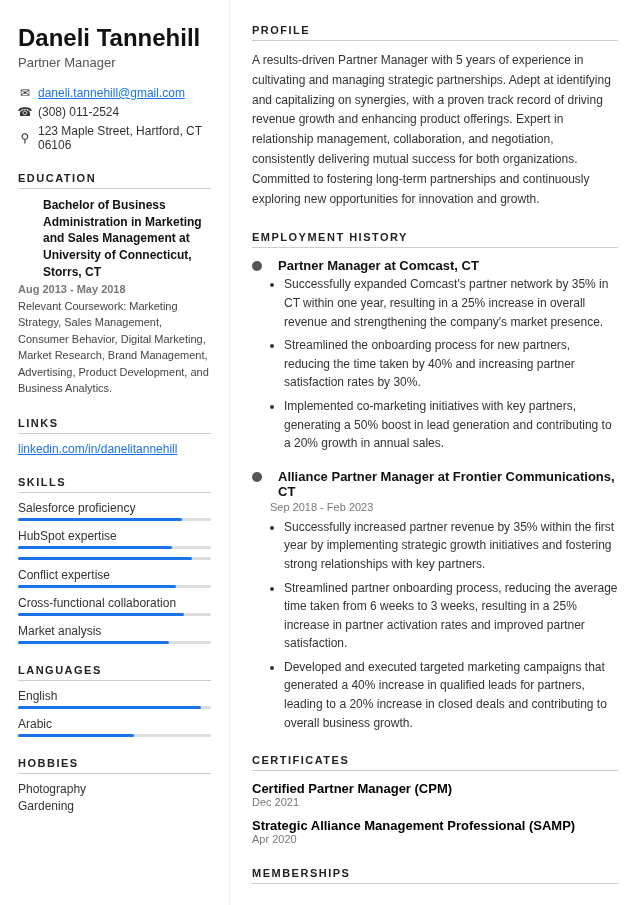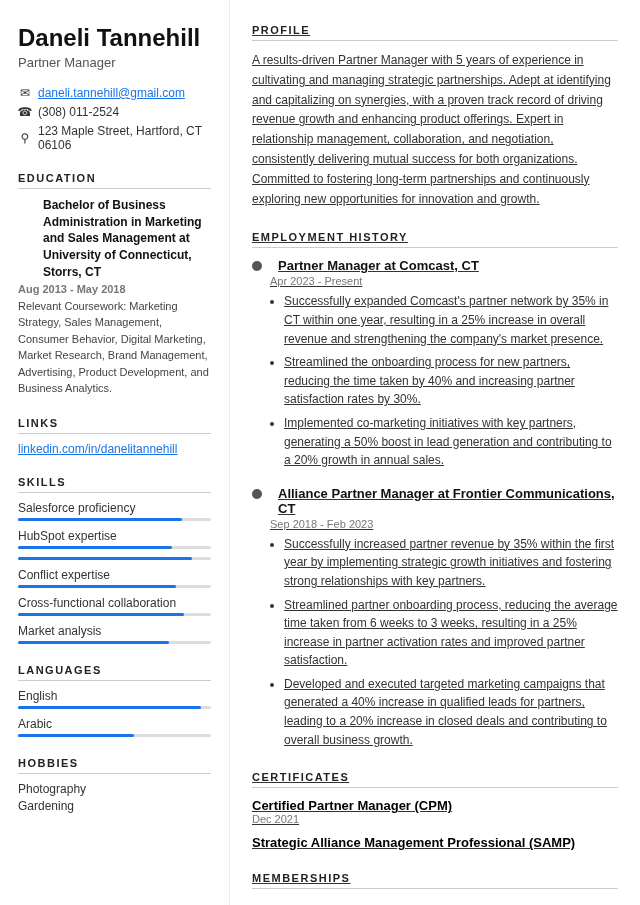--- a/index.html
+++ b/index.html
@@ -148,21 +148,20 @@
       margin-bottom: 3px;
     }
 
     
     .main {
       flex: 1;
       padding: 24px 22px 24px 22px;
     }
     .main-section {
       margin-bottom: 22px;
-      text-decoration: underline;
     }
     .main-section-title {
       font-size: 11px;
       font-weight: 700;
       letter-spacing: 1.5px;
       text-transform: uppercase;
       color: #222;
       margin-bottom: 10px;
       padding-bottom: 4px;
       border-bottom: 1.5px solid #ccc;
@@ -340,21 +339,20 @@
     </div>
 
     <div class="main-section">
       <div class="main-section-title">EMPLOYMENT HISTORY</div>
       <div id="employment-container">
           <div class="job">
     <div class="job-header">
       <div class="job-dot"></div>
       <div class="job-title">Partner Manager at Comcast, CT</div>
     </div>
-    <div class="job-date">Apr 2023 - Present</div>
     <ul class="job-bullets">
               <li>Successfully expanded Comcast's partner network by 35% in CT within one year, resulting in a 25% increase in overall revenue and strengthening the company's market presence.</li>
               <li>Streamlined the onboarding process for new partners, reducing the time taken by 40% and increasing partner satisfaction rates by 30%.</li>
               <li>Implemented co-marketing initiatives with key partners, generating a 50% boost in lead generation and contributing to a 20% growth in annual sales.</li>
             </ul>
   </div>
           <div class="job">
     <div class="job-header">
       <div class="job-dot"></div>
       <div class="job-title">Alliance Partner Manager at Frontier Communications, CT</div>
@@ -371,20 +369,21 @@
 
     <div class="main-section">
       <div class="main-section-title">CERTIFICATES</div>
       <div id="certificates-container">
           <div class="cert-item">
     <div class="cert-name">Certified Partner Manager (CPM)</div>
     <div class="cert-date">Dec 2021</div>
   </div>
           <div class="cert-item">
     <div class="cert-name">Strategic Alliance Management Professional (SAMP)</div>
+    <div class="cert-date">Apr 2020</div>
   </div>
         </div>
     </div>
 
     <div class="main-section">
       <div class="main-section-title">MEMBERSHIPS</div>
 
     </div>
 
   </div>

